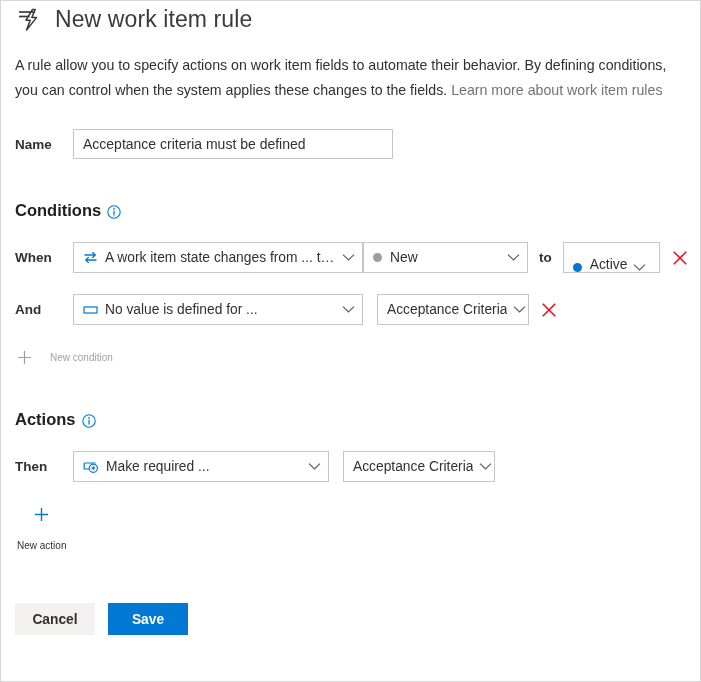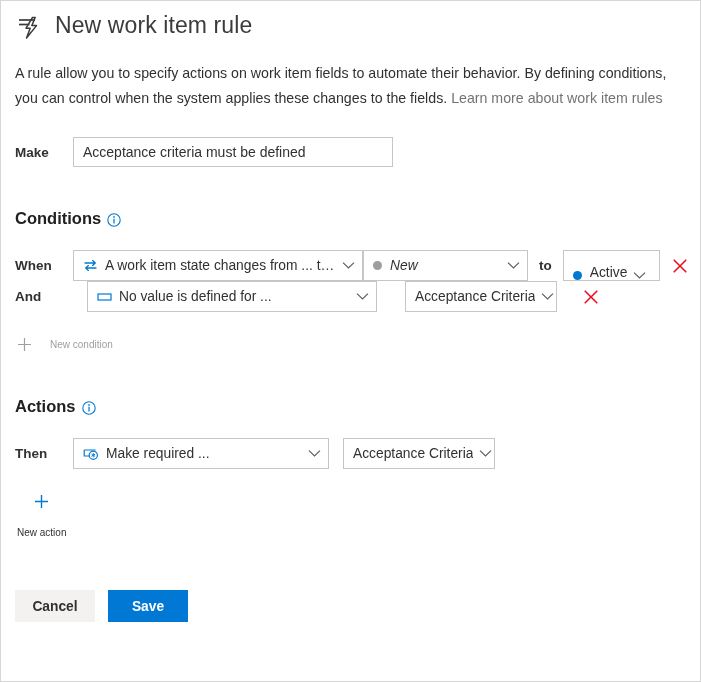--- a/index.html
+++ b/index.html
@@ -17,22 +17,23 @@
     width: 701px;
     height: 682px;
     background: #ffffff;
     border: 1px solid #d6d6d6;
     overflow: hidden;
   }
 
   
   .title-row {
     display: flex;
+    align-items: center;
     gap: 10px;
-    padding-top: 12px;
+    padding-top: 4px;
     padding-left: 14px;
   }
   .title-icon {
     width: 30px;
     height: 30px;
     flex: 0 0 30px;
     display: flex;
     align-items: center;
     justify-content: center;
   }
@@ -217,21 +218,21 @@
     <span class="page-title">New work item rule</span>
   </div>
 
   <div class="desc">
     <span>A rule allow you to specify actions on work item fields to automate their behavior. By defining conditions,</span><br>
     <span>you can control when the system applies these changes to the fields.</span>
     <a href="#">Learn more about work item rules</a>
   </div>
 
   <div class="form-row" style="margin-top:26px;">
-    <span class="row-label">Make</span>
+    <span class="row-label">Name</span>
     <input class="text-input name-input" type="text" value="Acceptance criteria must be defined" style="">
   </div>
 
   <div class="section-head" style="margin-top:42px;">
     <span>Conditions</span>
     <span class="info-icon">
       <svg width="14" height="14" viewBox="0 0 14 14">
         <circle cx="7" cy="7" r="6.2" fill="none" stroke="#0078d4" stroke-width="1.1"></circle>
         <circle cx="7" cy="3.9" r="0.85" fill="#0078d4"></circle>
         <rect x="6.4" y="5.7" width="1.25" height="4.8" fill="#0078d4"></rect>
@@ -250,21 +251,21 @@
         </svg>
       </span>
       <span class="dd-text">A work item state changes from ... to ...</span>
       <span class="chev">
         <svg width="13" height="9" viewBox="0 0 13 9">
             <path d="M1 1.6 L6.5 7 L12 1.6" fill="none" stroke="#605e5c" stroke-width="1.2"></path>
           </svg>
       </span>
     </div>
 
-    <div class="dd dd-from" style="margin-left:0;font-style:italic;">
+    <div class="dd dd-from" style="margin-left:0;">
       <span class="state-dot" style="background:#9e9e9e;"></span>
       <span class="dd-text">New</span>
       <span class="chev">
         <svg width="13" height="9" viewBox="0 0 13 9">
             <path d="M1 1.6 L6.5 7 L12 1.6" fill="none" stroke="#605e5c" stroke-width="1.2"></path>
           </svg>
       </span>
     </div>
 
     <span class="to-word">to</span>
@@ -279,21 +280,21 @@
       </span>
     </div>
 
     <span class="del-x">
       <svg width="16" height="16" viewBox="0 0 16 16">
           <path d="M2.2 2.2 L13.8 13.8 M13.8 2.2 L2.2 13.8" stroke="#e81123" stroke-width="1.6" stroke-linecap="round"></path>
         </svg>
     </span>
   </div>
 
-  <div class="form-row" style="gap:14px;">
+  <div class="form-row" style="margin-top:21px;">
     <span class="row-label">And</span>
 
     <div class="dd dd-and-kind">
       <span class="lead-icon">
         <svg width="15" height="12" viewBox="0 0 15 12">
           <rect x="1" y="3" width="13" height="6" fill="none" stroke="#0078d4" stroke-width="1.2"></rect>
         </svg>
       </span>
       <span class="dd-text">No value is defined for ...</span>
       <span class="chev">

